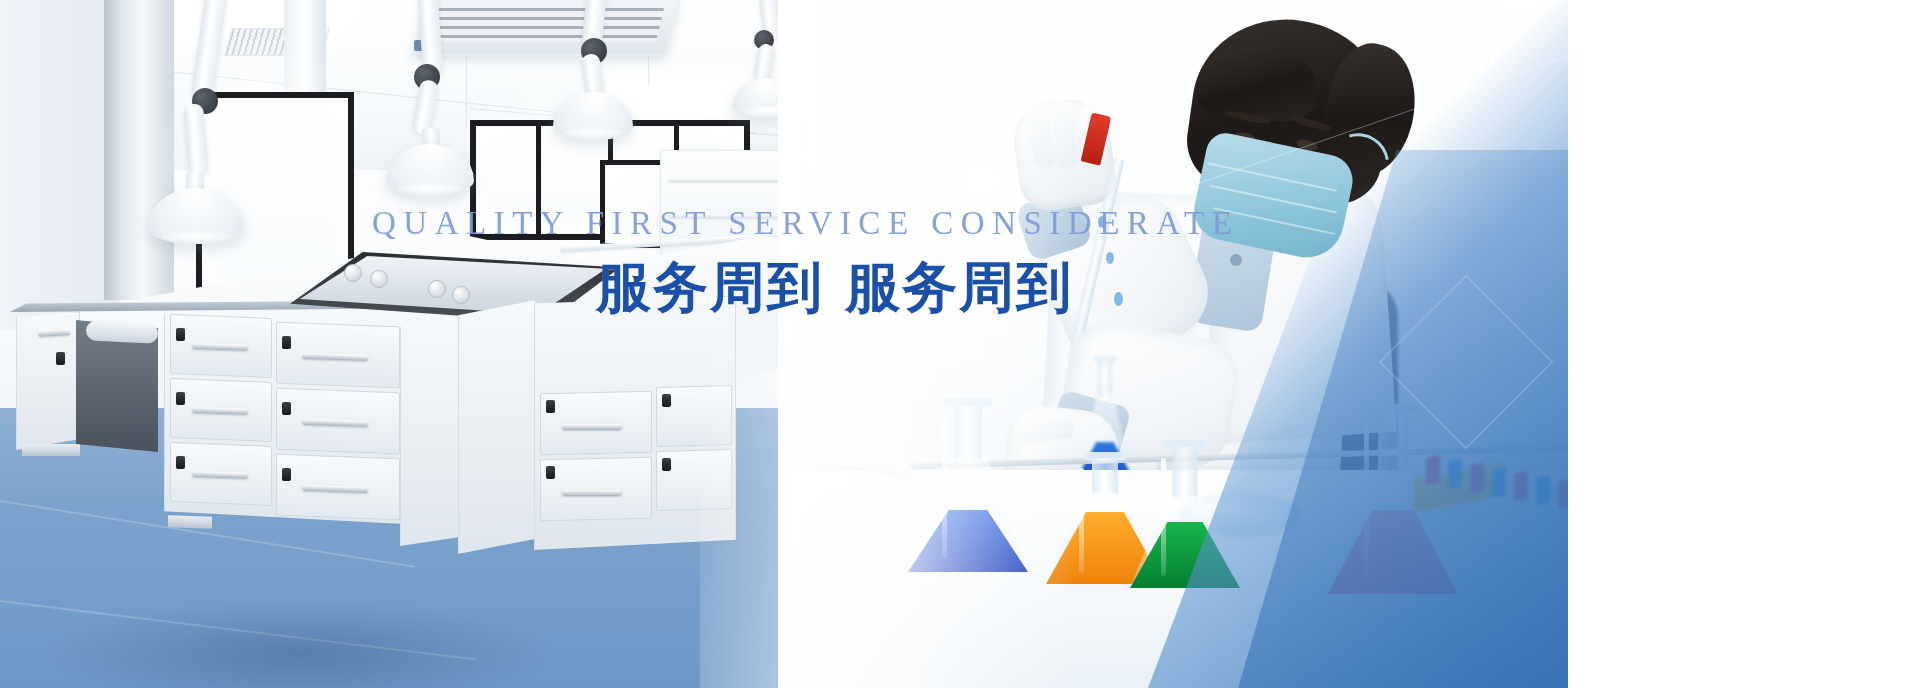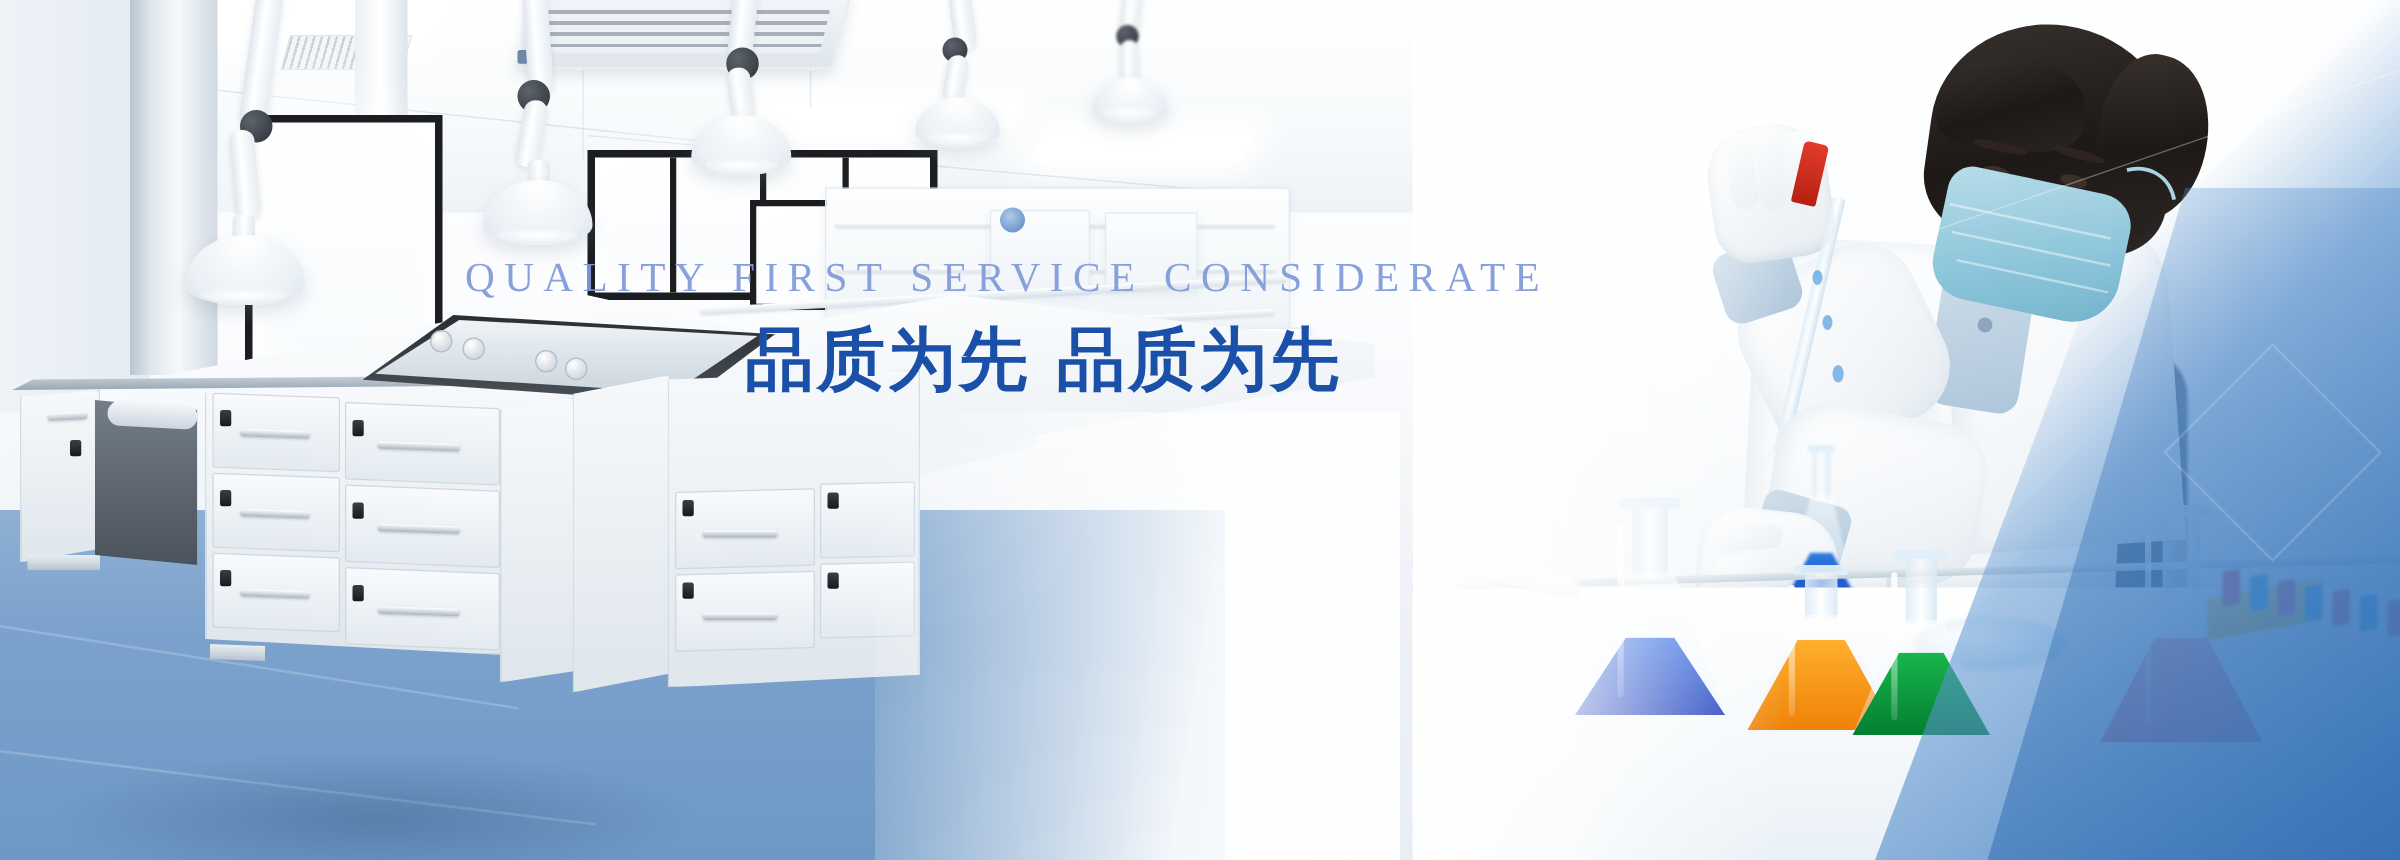--- a/index.html
+++ b/index.html
@@ -1,19 +1,19 @@
 <!DOCTYPE html>
 <html><head>
 <meta charset="utf-8">
 <style>
   html,body{margin:0;padding:0;background:#fff;}
   body{font-family:"Liberation Sans","DejaVu Sans",sans-serif;}
 
   .banner{
-    position:relative;width:1920px;height:688px;overflow:hidden;
+    position:relative;width:1568px;height:688px;overflow:hidden;
     background:#f2f5f8;
     text-align:right;
   }
 
   
   .room{position:absolute;inset:0;
     background:
       linear-gradient(180deg,#ffffff 0%,#fbfcfe 38%,#f4f7fa 55%,#eef2f6 70%,#e9eef3 100%);
   }
   
@@ -457,15 +457,15 @@
 
     <div class="bluewash"></div>
     <div class="bluewash2"></div>
     <div class="wash-line" style="left:400px;top:190px;width:420px;"></div>
     <div class="wash-chev" style="right:40px;top:300px;width:120px;height:120px;"></div>
 
     <div style="position:absolute;left:0;top:0;width:300px;height:688px;background:linear-gradient(90deg,#ffffff 0%,rgba(255,255,255,.75) 42%,rgba(255,255,255,0) 100%);"></div>
   </div>
 
   <div class="eyebrow">QUALITY FIRST SERVICE CONSIDERATE</div>
-  <div class="headline">品质为先 品质为先</div>
+  <div class="headline">服务周到 服务周到</div>
 
 </div>
 
 </body></html>

